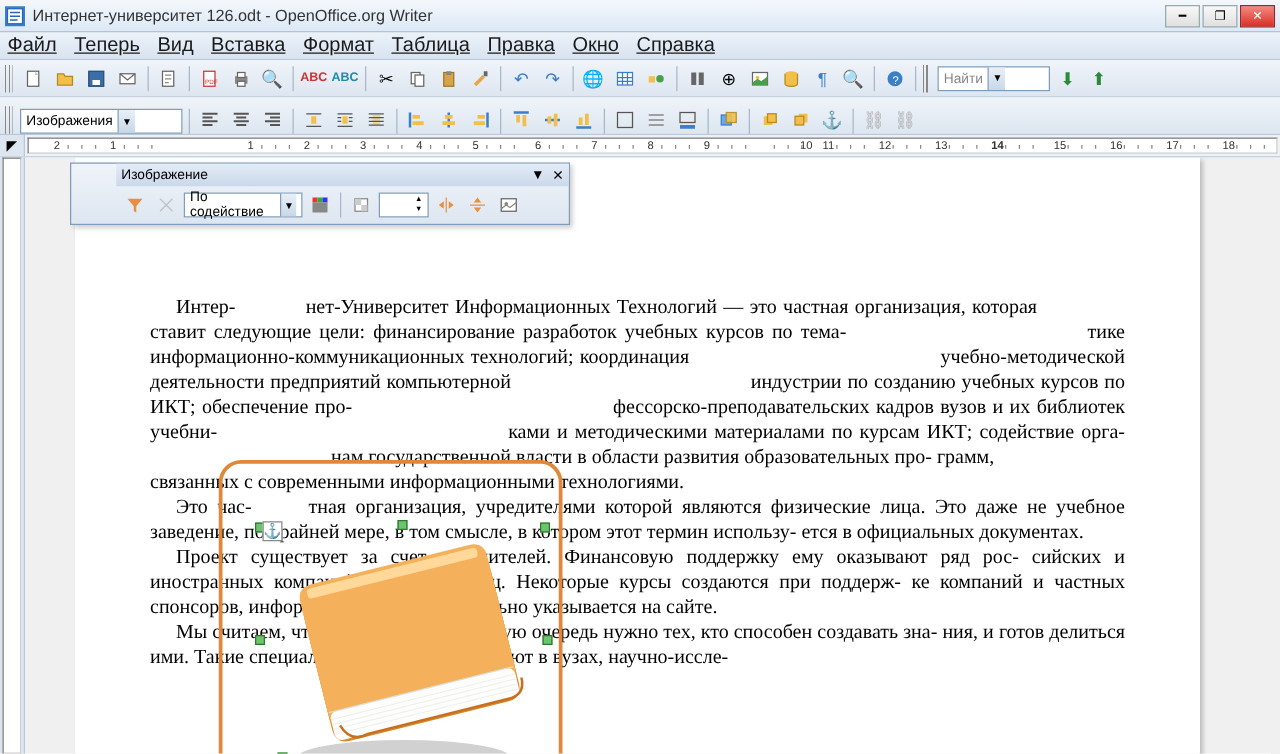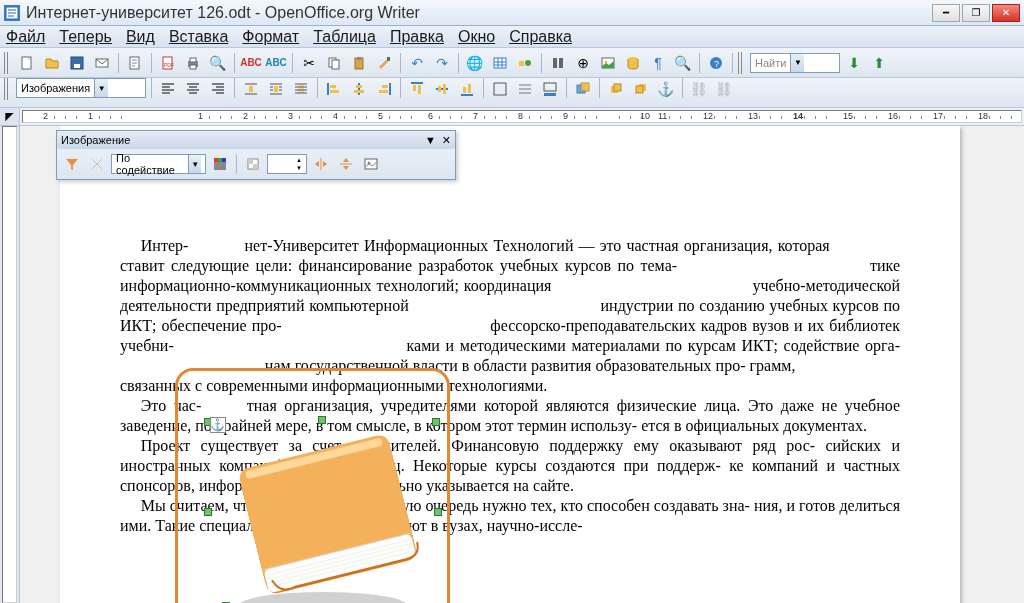--- a/index.html
+++ b/index.html
@@ -1,50 +1,50 @@
 <!DOCTYPE html>
 <html><head>
 <meta charset="utf-8">
 <style>
 * { margin: 0; padding: 0; box-sizing: border-box; }
 body { font-family: Tahoma, Arial, sans-serif; font-size: 11px; background: #fff; width: 1024px; height: 603px; overflow: hidden; position: relative; }
 
 .titlebar { height: 26px; background: linear-gradient(#f4f8fc, #dce8f6); display: flex; align-items: center; padding: 0 4px; border-bottom: 1px solid #a0b0c0; }
 .titlebar-icon { width: 16px; height: 16px; background: #3a7fc8; margin-right: 6px; display: flex; align-items: center; justify-content: center; color: #fff; font-size: 9px; }
-.titlebar-text { flex: 1; color: #333; font-size: 16px; }
+.titlebar-text { flex: 1; color: #333; font-size: 13px; }
 .wbtns { display: flex; gap: 2px; }
 .wbtn { width: 28px; height: 18px; background: linear-gradient(#f8f8f8,#e0e0e0); border: 1px solid #9aa; display: flex; align-items: center; justify-content: center; font-size: 10px; cursor: pointer; }
 .wbtn.close { background: linear-gradient(#f28b82,#d93025); color:#fff; border-color:#a52020; }
 
 .menubar { height: 22px; background: linear-gradient(#ecf2f9,#d8e3f0); display: flex; align-items: center; padding: 0 6px; gap: 14px; border-bottom: 1px solid #b8c8d8; }
 .menubar span { color: #1a1a1a; text-decoration: underline; text-decoration-style: solid; cursor: pointer; font-size: 16px; }
 
 .toolbar { height: 30px; background: linear-gradient(#f0f4fa,#dde6f0); display: flex; align-items: center; padding: 0 4px; border-bottom: 1px solid #b8c8d8; gap: 3px; }
-.toolbar2 { height: 30px; background: linear-gradient(#f0f4fa,#dde6f0); display: flex; align-items: flex-start; padding: 0 4px; border-bottom: 1px solid #b8c8d8; gap: 3px; }
+.toolbar2 { height: 30px; background: linear-gradient(#f0f4fa,#dde6f0); display: flex; align-items: flex-end; padding: 0 4px; border-bottom: 1px solid #b8c8d8; gap: 3px; }
 .tbicon { width: 22px; height: 22px; display: flex; align-items: center; justify-content: center; cursor: pointer; border: 1px solid transparent; font-size: 14px; }
 .tbsep { width: 1px; height: 20px; background: #a8b8c8; margin: 0 2px; }
 .tbgrip { width: 6px; height: 22px; background: repeating-linear-gradient(90deg,#888,#888 1px,transparent 1px,transparent 3px); margin-right: 3px; }
 .combo { height: 20px; border: 1px solid #7f9db9; background: #fff; display: flex; align-items: center; padding: 0 4px; font-size: 11px; }
 .combo-btn { width: 14px; height: 18px; background: linear-gradient(#e8f0f8,#c8d8e8); border-left: 1px solid #7f9db9; margin-left: 4px; display:flex;align-items:center;justify-content:center; font-size:8px; }
 
 .ruler-h { height: 18px; background: #edf2f8; border-bottom: 1px solid #b8c8d8; display:flex; }
 .ruler-corner { width: 20px; background: #dde6f0; border-right: 1px solid #b8c8d8; display:flex;align-items:center;justify-content:center; }
 .ruler-scale { flex:1; background:#fff; margin:2px; border:1px inset #ccc; position:relative; font-size:9px; color:#333; overflow:hidden; }
 .ruler-scale .num { position:absolute; top:0; }
 
 .workarea { display: flex; height: calc(603px - 26px - 22px - 30px - 30px - 18px); }
 .ruler-v { width: 20px; background: #dde6f0; border-right: 1px solid #b8c8d8; position:relative; }
 .ruler-v-scale { position:absolute; left:2px; right:2px; top:0; bottom:0; background:#fff; border:1px inset #ccc; }
 .canvas { flex:1; background: #f0f0f0; position: relative; overflow: hidden; }
 .page { position:absolute; left:40px; top:0; width:900px; height: 900px; background:#fff; box-shadow: 2px 2px 4px rgba(0,0,0,0.25); padding: 110px 60px 60px 60px; }
 
 .doc-text { font-family: "Times New Roman", serif; font-size: 16px; line-height: 1.25; text-align: justify; color:#000; }
 .doc-text p { text-indent: 1.3em; margin:0; }
 
-.float-toolbar { position:absolute; left:36px; top:4px; width:400px; background: linear-gradient(#f0f4fa,#dde6f0); border: 1px solid #7f9db9; box-shadow: 2px 2px 4px rgba(0,0,0,0.2); }
+.float-toolbar { position:absolute; left:36px; top:4px; width:400px; background: linear-gradient(#f0f4fa,#dde6f0); border: 1px solid #7f9db9; box-shadow: 2px 2px 4px rgba(0,0,0,0.2); padding-left: 36px; }
 .ft-title { height:18px; background: linear-gradient(#e4ecf6,#cad8ea); display:flex; align-items:center; padding:0 4px; font-size:11px; }
 .ft-title-text { flex:1; }
 .ft-body { height:30px; display:flex; align-items:center; padding:0 4px; gap:3px; }
 
 .book-image { position:absolute; left:188px; top:280px; width:230px; height:220px; }
 .orange-frame { position:absolute; left:155px; top:242px; width:275px; height:270px; border: 3px solid #e08838; border-radius: 18px; pointer-events:none; }
 .sel-handle { position:absolute; width:8px; height:8px; background:#6ec46e; border:1px solid #2a7a2a; }
 .anchor-icon { position:absolute; left:190px; top:291px; width:16px; height:16px; border:1px solid #888; background:#fff; display:flex; align-items:center; justify-content:center; font-size:12px; color:#555; }
 
 svg.icon-svg { width:16px; height:16px; }

